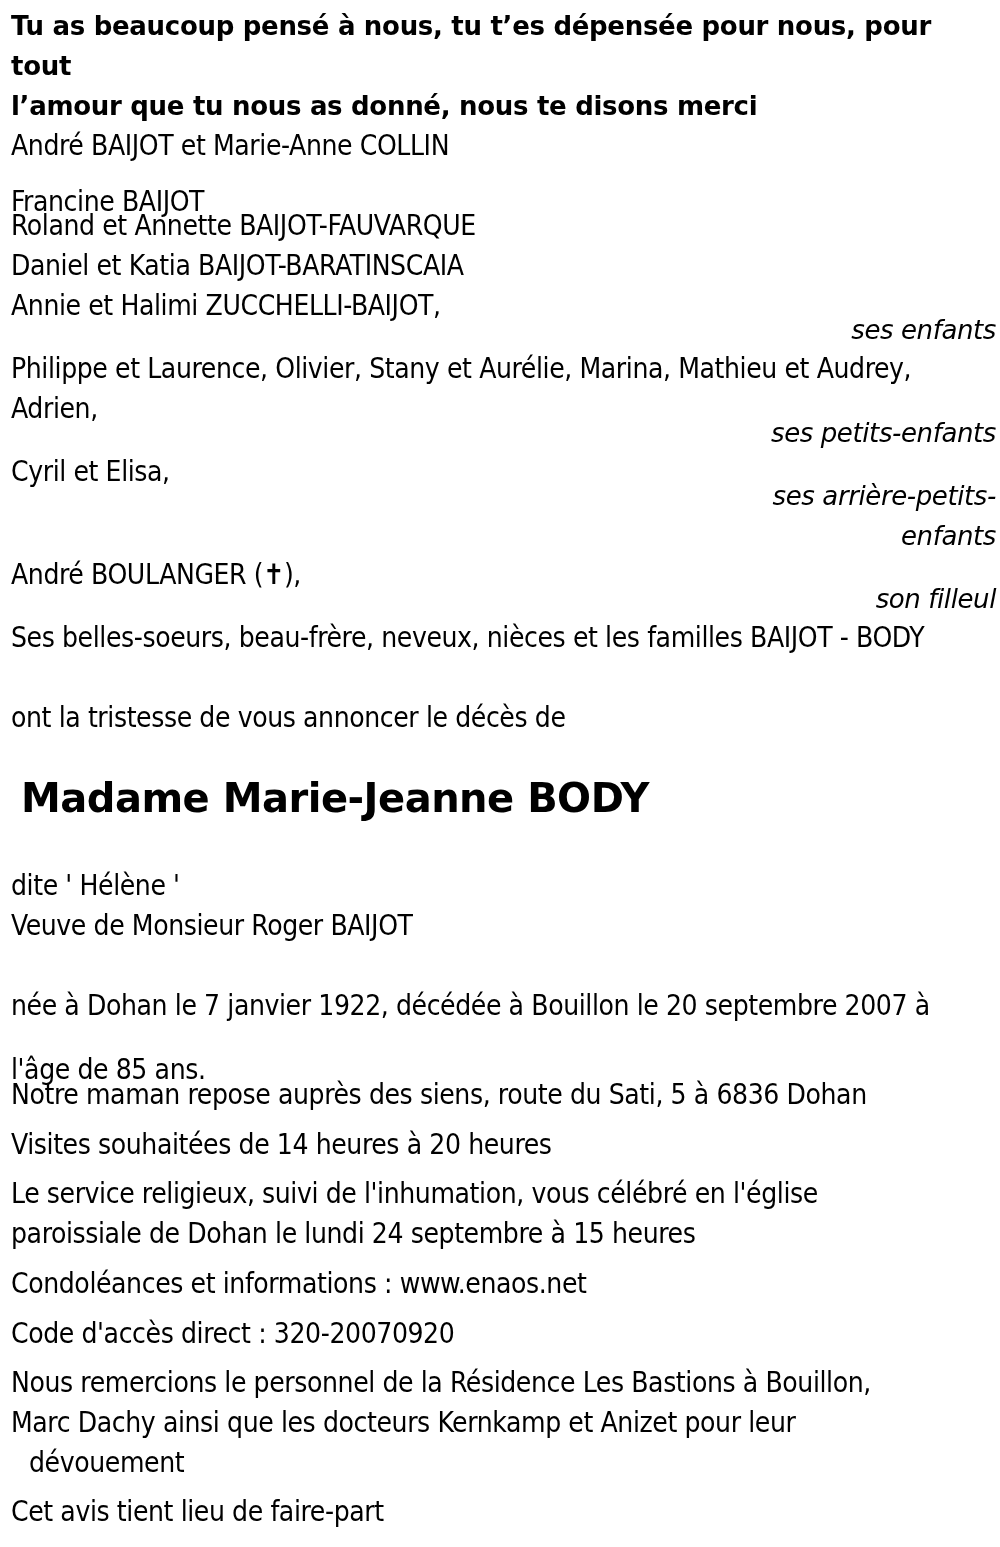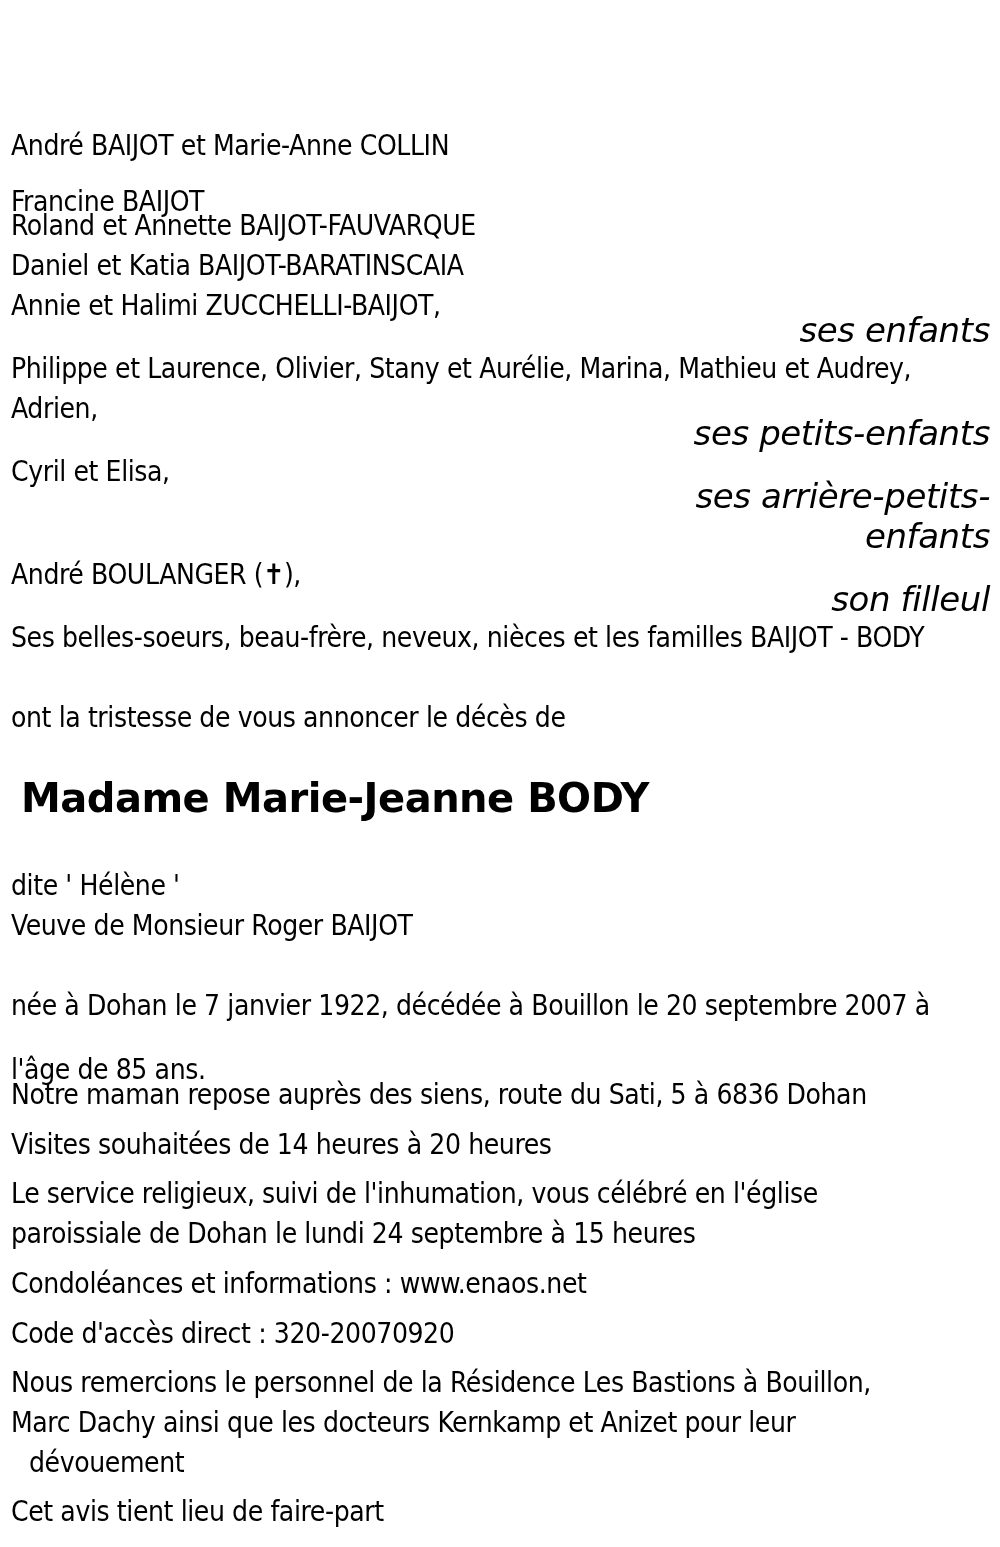--- a/index.html
+++ b/index.html
@@ -33,43 +33,45 @@
       line-height: 40px;
       letter-spacing: -0.3px;
       position: absolute;
       top: 6px;
       left: 11px;
       width: 975px;
     }
     .abs { position: absolute; left: 11px; }
     .right {
       position: absolute;
-      right: 10px;
+      right: 4px;
       text-align: right;
       font-style: italic;
-      font-size: 34px;
+      font-size: 26px;
       line-height: 40px;
       letter-spacing: -0.4px;
     }
     .name-title {
       position: absolute;
       left: 21px;
       top: 771px;
       font-weight: bold;
       font-size: 40px;
       line-height: 54px;
       letter-spacing: -0.5px;
     }
   </style>
 </head>
 <body>
 
 <div class="page">
 
   <div class="heading">
+    <div>Tu as beaucoup pensé à nous, tu t’es dépensée pour nous, pour tout</div>
+    <div>l’amour que tu nous as donné, nous te disons merci</div>
   </div>
 
   <div class="line abs" style="top:126px;">André BAIJOT et Marie-Anne COLLIN</div>
   <div class="line abs" style="top:182px;">Francine BAIJOT</div>
   <div class="line abs" style="top:206px;">Roland et Annette BAIJOT-FAUVARQUE</div>
   <div class="line abs" style="top:246px;">Daniel et Katia BAIJOT-BARATINSCAIA</div>
   <div class="line abs" style="top:286px;">Annie et Halimi ZUCCHELLI-BAIJOT,</div>
   <div class="right" style="top:310px;">ses enfants</div>
 
   <div class="line abs" style="top:349px;">Philippe et Laurence, Olivier, Stany et Aurélie, Marina, Mathieu et Audrey,</div>

